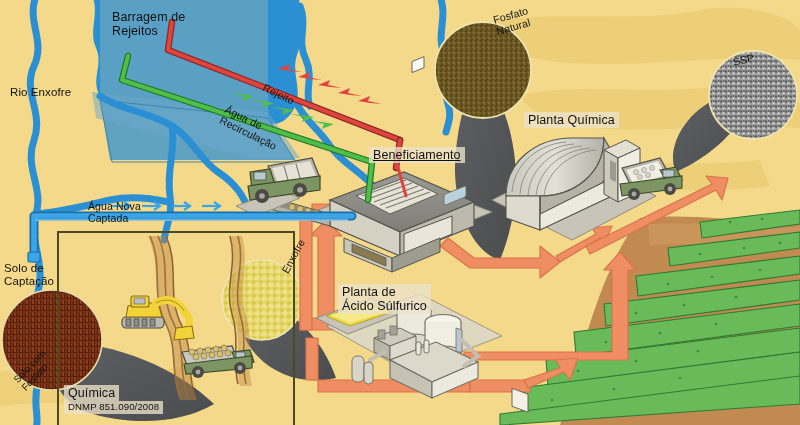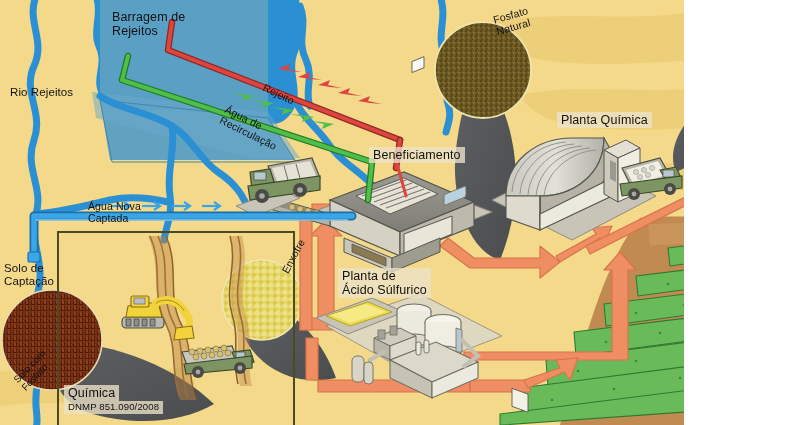--- a/index.html
+++ b/index.html
@@ -1,18 +1,18 @@
 <!DOCTYPE html>
 <html><head>
 <meta charset="utf-8">
 <title>Fluxograma Fosfato</title>
 <style>
   html,body{margin:0;padding:0;background:#fff;}
   body{font-family:"Liberation Sans",sans-serif;}
-  #stage{position:relative;width:684px;height:425px;overflow:hidden;background:#f4d98a;}
+  #stage{position:relative;width:800px;height:425px;overflow:hidden;background:#f4d98a;}
   #stage svg.layer{position:absolute;left:0;top:0;width:800px;height:425px;}
   .lbl{position:absolute;font-family:"Liberation Sans",sans-serif;color:#111;
        line-height:1.12;white-space:pre-line;letter-spacing:.1px;}
   .lbl.box{background:rgba(236,226,200,.78);padding:1px 4px;}
   .lbl.s13{font-size:12.5px;}
   .lbl.s12{font-size:11.5px;}
   .lbl.s11{font-size:10.5px;}
   .lbl.s10{font-size:9.6px;}
   .rot-l{transform-origin:left top;}
 </style>
@@ -420,35 +420,35 @@
           <path d="M184 202 L190 206 L184 210"></path>
         <path d="M202 206 L218 206"></path>
           <path d="M214 202 L220 206 L214 210"></path>
       </g>
     </g>
   </svg>
 
   <div id="labels">
       <div class="lbl s13" style="left: 112px; top: 10px;">Barragem de
 Rejeitos</div>
-      <div class="lbl s12" style="left: 10px; top: 86px;">Rio Rejeitos</div>
+      <div class="lbl s12" style="left: 10px; top: 86px;">Rio Enxofre</div>
       <div class="lbl s11 rot-l" style="left: 266px; top: 82px; transform: rotate(26deg);">Rejeito</div>
       <div class="lbl s11 rot-l" style="left: 228px; top: 104px; transform: rotate(26deg);">Água de
 Recirculação</div>
       <div class="lbl s11" style="left: 88px; top: 183px; margin-top: 18px;">Água Nova
 Captada</div>
       <div class="lbl s12" style="left: 4px; top: 262px;">Solo de
 Captação</div>
       <div class="lbl s10 rot-l" style="left: 12px; top: 378px; transform: rotate(-46deg);">Solo com
 Fosfato</div>
       <div class="lbl s13 box" style="left: 64px; top: 385px;">Química</div>
       <div class="lbl s10 box" style="left: 64px; top: 401px;">DNMP 851.090/2008</div>
       <div class="lbl s11 rot-l" style="left: 280px; top: 270px; transform: rotate(-62deg);">Enxofre</div>
-      <div class="lbl s13 box" style="left: 369px; top: 147px;">Beneficiamento</div>
+      <div class="lbl s13 box" style="left: 369px; top: 147px; text-decoration: underline;">Beneficiamento</div>
       <div class="lbl s11 rot-l" style="left: 492px; top: 15px; transform: rotate(-16deg);">Fosfato
 Natural</div>
-      <div class="lbl s13 box" style="left: 557px; top: 112px;">Planta Química</div>
+      <div class="lbl s13 box" style="left: 524px; top: 112px;">Planta Química</div>
       <div class="lbl s11 rot-l" style="left: 732px; top: 57px; transform: rotate(-13deg);">SSP</div>
-      <div class="lbl s13 box" style="left: 338px; top: 268px;">Planta de
+      <div class="lbl s13 box" style="left: 338px; top: 284px;">Planta de
 Ácido Súlfurico</div>
     </div>
 
 </div>
 
 </body></html>

